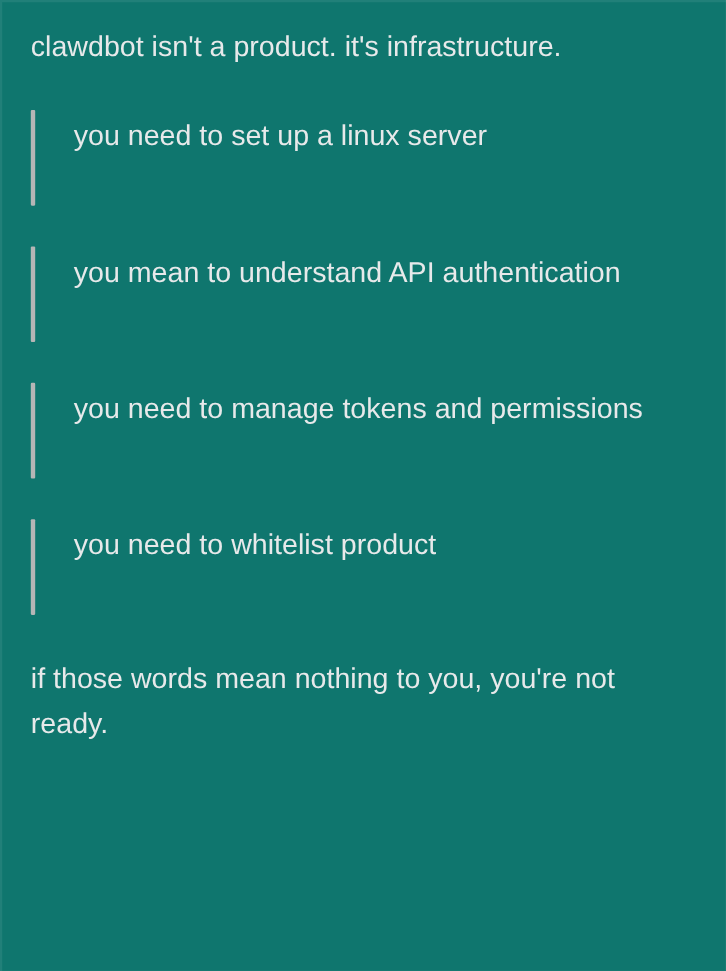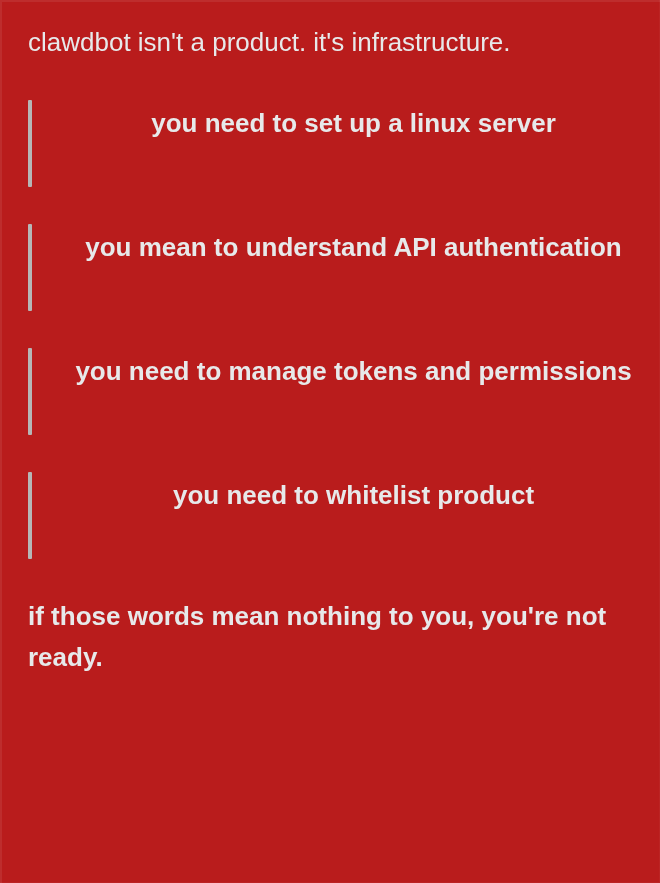--- a/index.html
+++ b/index.html
@@ -5,58 +5,57 @@
   html, body {
     margin: 0;
     padding: 0;
     background: #000000;
   }
   .page {
     position: relative;
     width: 660px;
     height: 883px;
     box-sizing: border-box;
-    background: #b91c1c;
+    background: #0f766e;
     padding: 22px 20px 0 28px;
     font-family: "Liberation Sans", sans-serif;
     font-size: 26px;
     line-height: 41px;
     color: #e7e9ea;
     overflow: hidden;
     
     box-shadow: inset 2px 2px 0 rgba(255,255,255,0.08),
                 inset -1px -1px 0 rgba(255,255,255,0.04);
   }
   .title {
     margin: 0;
     font-weight: 400;
   }
   .quote {
     position: relative;
     margin: 37px 0 0 0;
     padding: 3px 0 0 39px;
     height: 84px;
-    font-weight: 700;
-    text-align: center;
+    font-weight: 400;
   }
   .quote .bar {
     position: absolute;
     left: 0;
     top: 0;
     bottom: 0;
     width: 4px;
     background: #b6b6b6;
     border-radius: 1px;
   }
   .quote.last {
     height: 45px;
   }
   .footer {
     margin: 37px 12px 0 0;
-    font-weight: 700;
+    font-weight: 400;
   }
 </style>
 </head>
 <body>
 
 <div class="page">
 
   <p class="title">clawdbot isn't a product. it's infrastructure.</p>
 
   <div class="quote">

